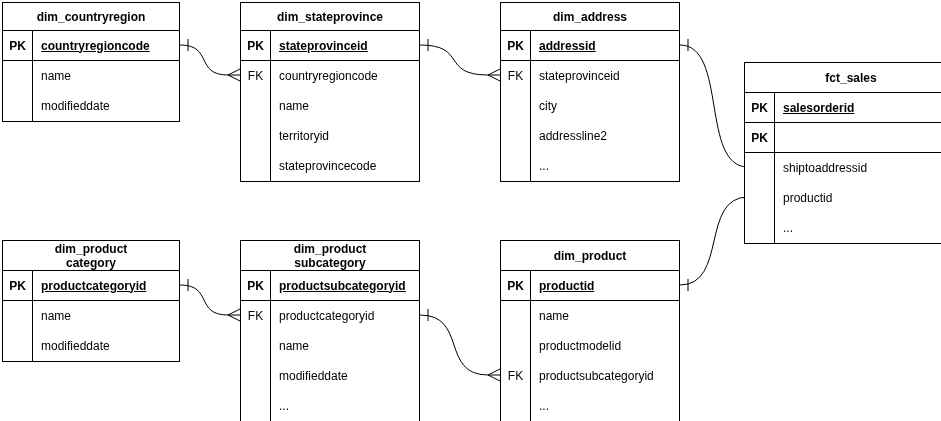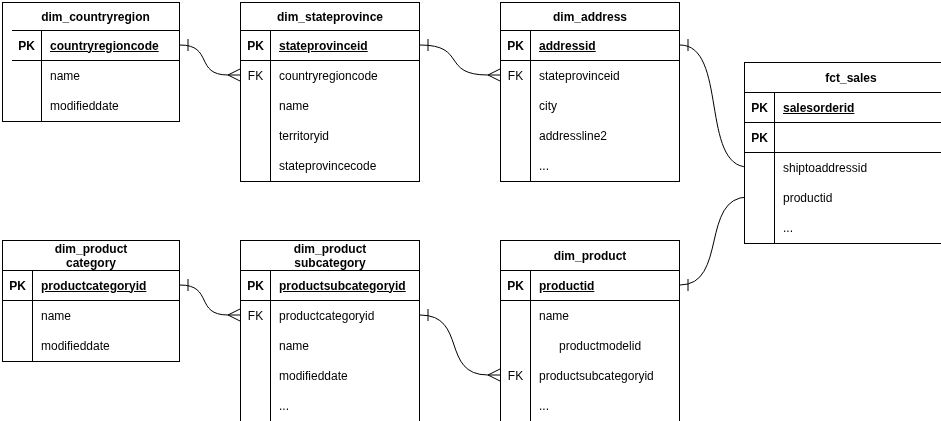--- a/index.html
+++ b/index.html
@@ -94,21 +94,21 @@
         <path d="M 228 315 L 240 309 M 228 315 L 240 315 M 228 315 L 240 321" fill="none" stroke="#000000" stroke-width="1"></path>
         <path d="M 188 279 L 188 291" fill="none" stroke="#000000" stroke-width="1"></path>
       </g>
       <g>
         <path d="M 420 315 C 467.6 315 440.4 375 488 375" fill="none" stroke="#000000" stroke-width="1"></path>
         <path d="M 488 375 L 500 369 M 488 375 L 500 375 M 488 375 L 500 381" fill="none" stroke="#000000" stroke-width="1"></path>
         <path d="M 428 309 L 428 321" fill="none" stroke="#000000" stroke-width="1"></path>
       </g>
     </svg>
 
-<div class="erd-table" style="left: 2px; top: 2px; width: 178px; padding-left: 9px;">
+<div class="erd-table" style="left: 2px; top: 2px; width: 178px;">
       <div class="erd-header" style="height: 28px;">
         <div>dim_countryregion</div>
       </div>
       <div class="erd-row pk-row" style="height: 30px;">
         <div class="erd-key pk" style="width: 30px;">PK</div>
         <div class="erd-field pk">countryregioncode</div>
       </div>
       <div class="erd-row" style="height: 30px;">
         <div class="erd-key" style="width: 30px;"></div>
         <div class="erd-field">name</div>
@@ -241,21 +241,21 @@
         <div>dim_product</div>
       </div>
       <div class="erd-row pk-row" style="height: 30px;">
         <div class="erd-key pk" style="width: 30px;">PK</div>
         <div class="erd-field pk">productid</div>
       </div>
       <div class="erd-row" style="height: 30px;">
         <div class="erd-key" style="width: 30px;"></div>
         <div class="erd-field">name</div>
       </div>
-      <div class="erd-row" style="height: 30px; gap: 20px;">
+      <div class="erd-row" style="height: 30px;">
         <div class="erd-key" style="width: 30px;"></div>
         <div class="erd-field">productmodelid</div>
       </div>
       <div class="erd-row" style="height: 30px;">
         <div class="erd-key" style="width: 30px;">FK</div>
         <div class="erd-field">productsubcategoryid</div>
       </div>
       <div class="erd-row" style="height: 30px;">
         <div class="erd-key" style="width: 30px;"></div>
         <div class="erd-field">...</div>

